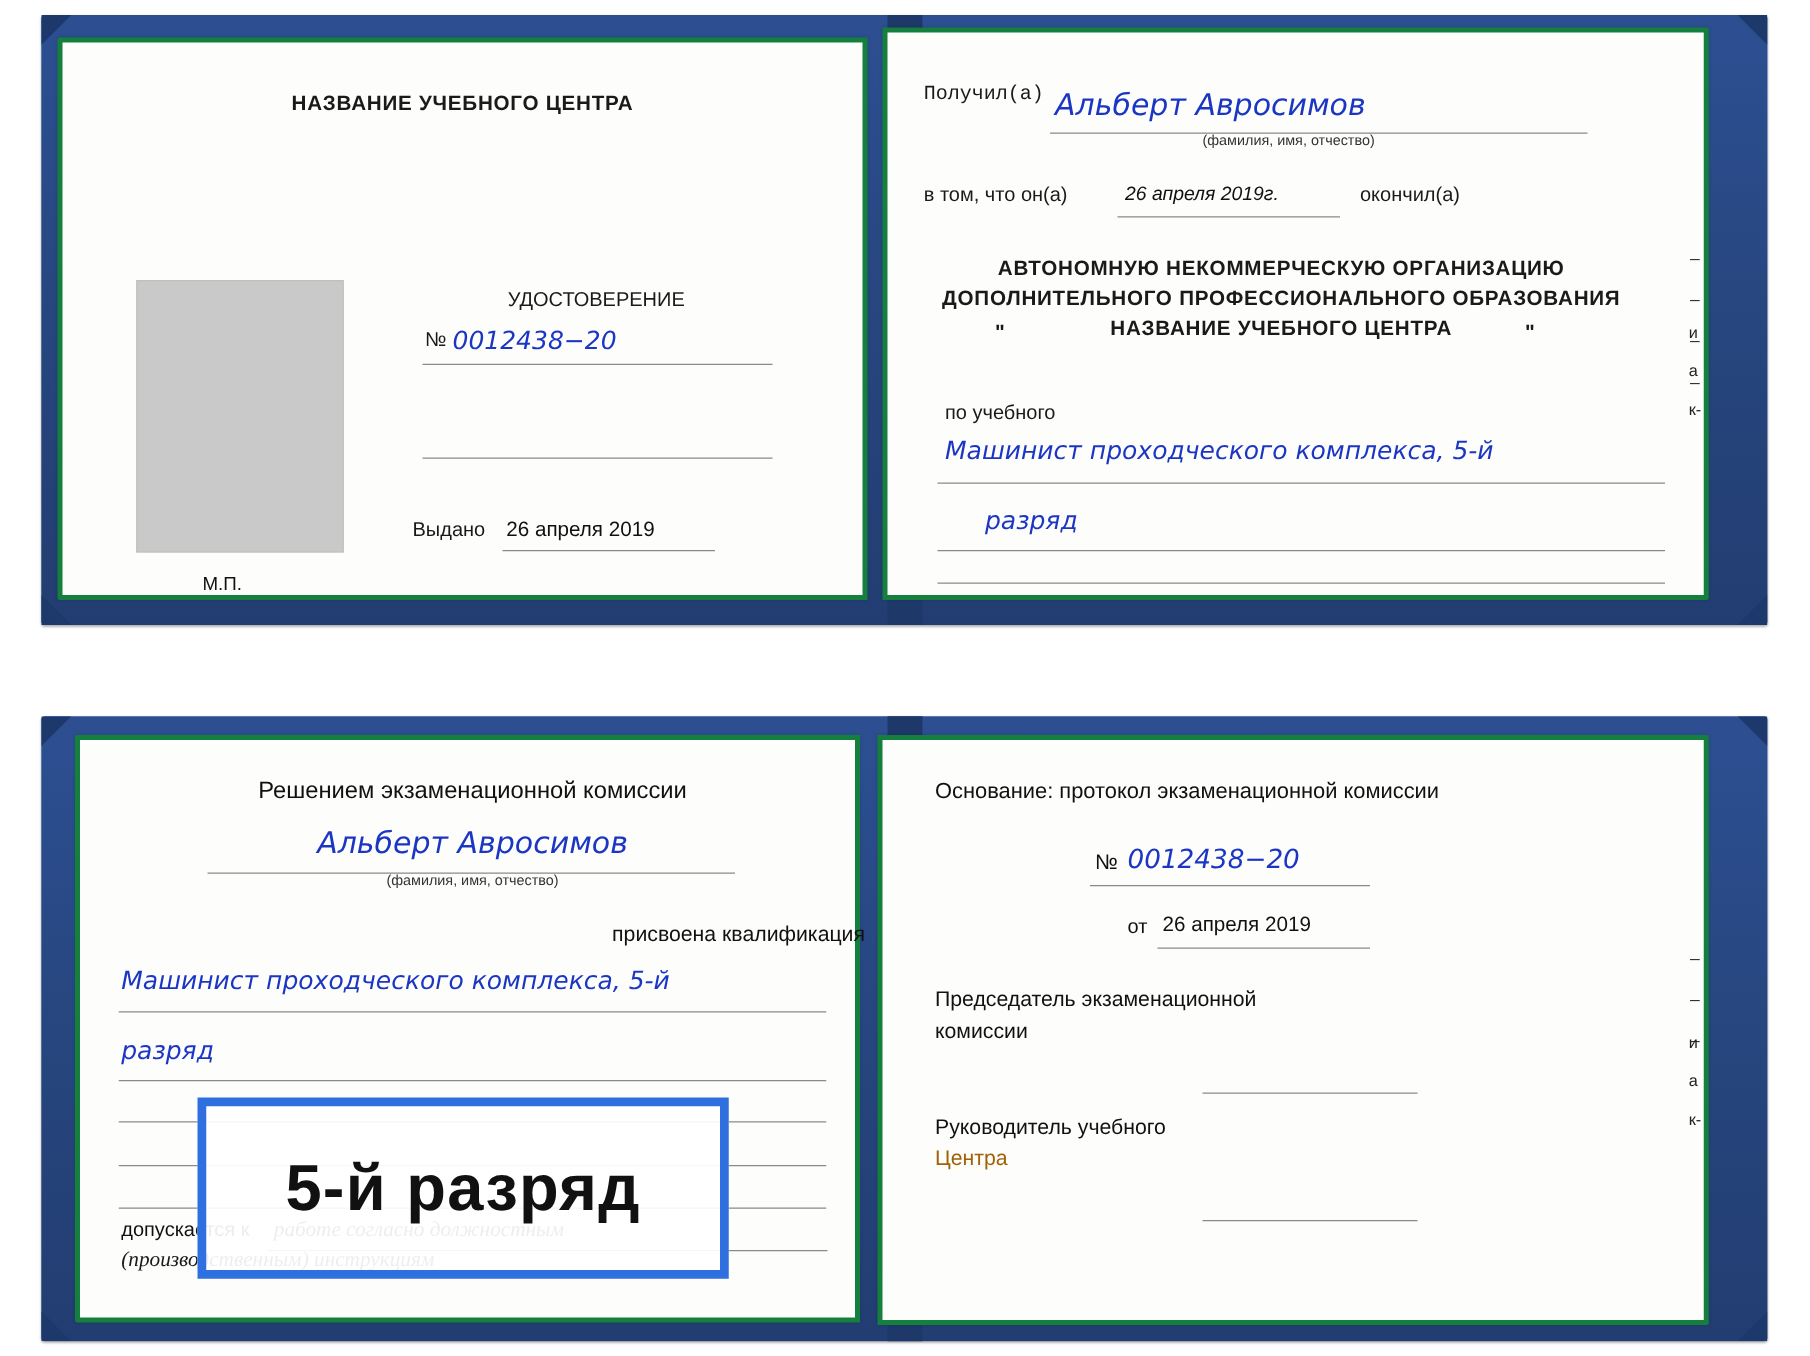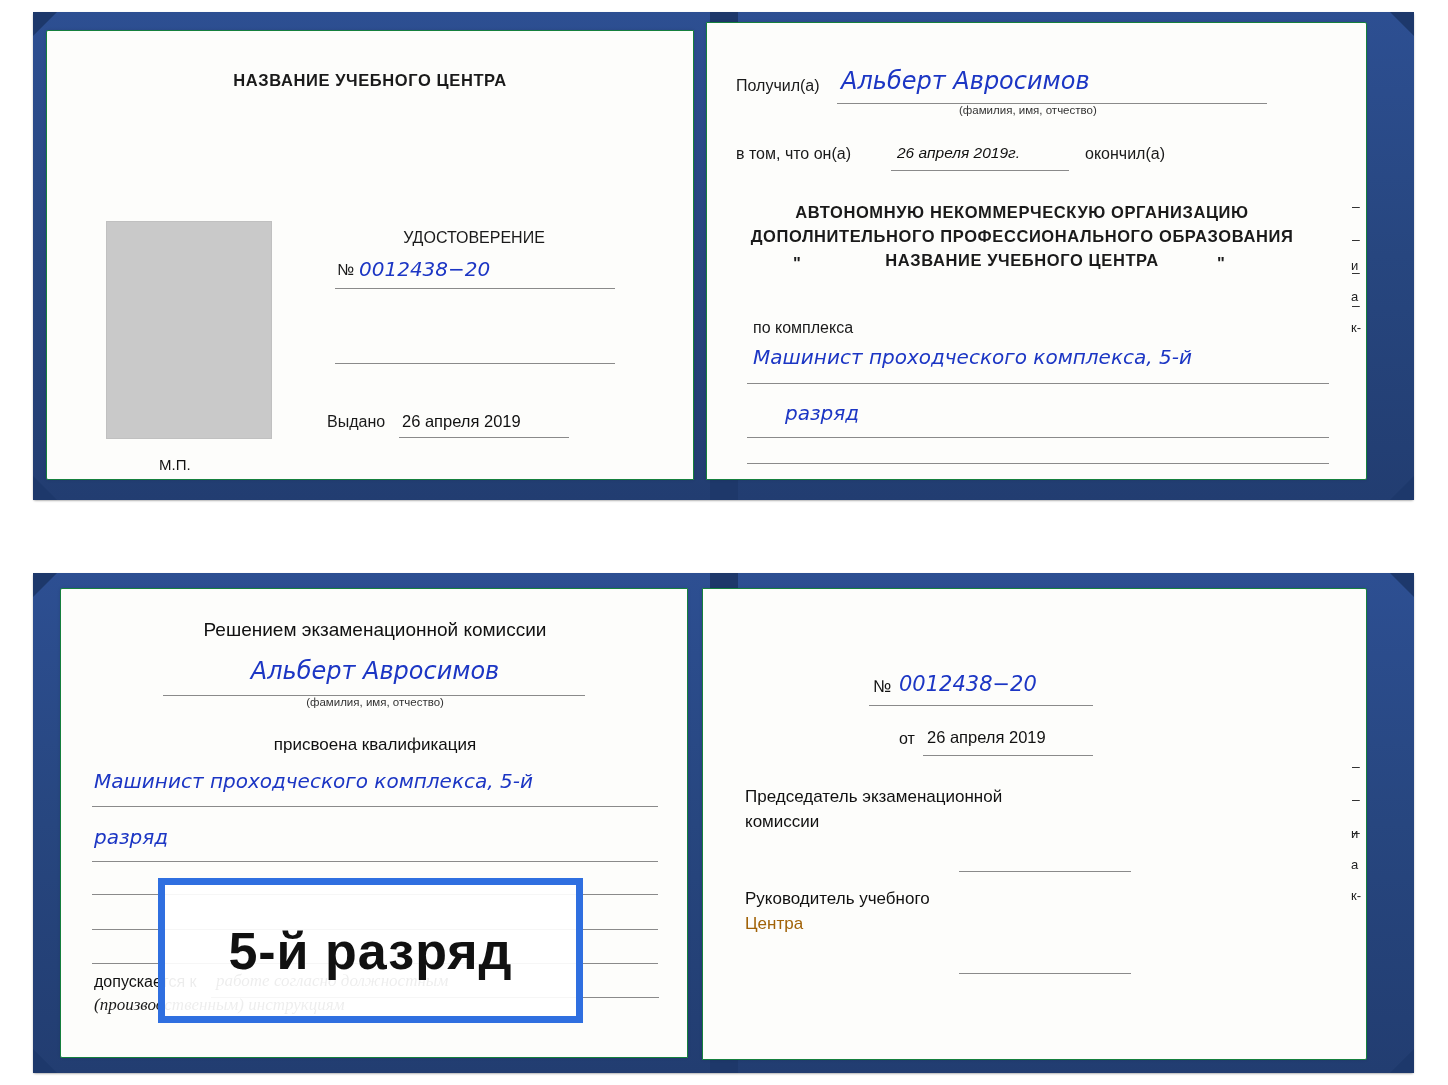--- a/index.html
+++ b/index.html
@@ -50,21 +50,21 @@
   }
   .fold.tl { left: 0; top: 0; clip-path: polygon(0 0,100% 0,0 100%); }
   .fold.tr { right: 0; top: 0; clip-path: polygon(100% 0,100% 100%,0 0); }
   .fold.bl { left: 0; bottom: 0; clip-path: polygon(0 100%,100% 100%,0 0); }
   .fold.br { right: 0; bottom: 0; clip-path: polygon(100% 100%,0 100%,100% 0); }
 
   
   .sheet {
     position: absolute;
     background: #fdfdfb;
-    border: 1px solid #15803d;
+    border: 4px solid #15803d;
     box-shadow: 0 0 3px rgba(0,0,0,.12);
   }
   
   .sheet-t-left  { left: 46px;  top: 30px;  width: 648px;  height: 450px; border-radius: 2px 0 0 2px;}
   .sheet-t-right { left: 706px; top: 22px;  width: 661px;  height: 458px; border-radius: 0 2px 2px 0;}
   
   .sheet-b-left  { left: 60px;  top: 588px; width: 628px;  height: 470px; border-radius: 2px 0 0 2px;}
   .sheet-b-right { left: 702px; top: 588px; width: 665px;  height: 472px; border-radius: 0 2px 2px 0;}
 
   .caption {
@@ -170,37 +170,37 @@
     <div class="rule" style="left:288px; top:332px; width:280px;"></div>
 
     <div style="position:absolute; left:280px; top:382px;" class="t-lb">Выдано</div>
     <div style="position:absolute; left:355px; top:381px; font-size:16.5px; color:#111;">26 апреля 2019</div>
     <div class="rule" style="left:352px; top:406px; width:170px;"></div>
 
     <div style="position:absolute; left:112px; top:425px; font-size:15px; color:#111;">М.П.</div>
   </div>
 
   <div class="sheet sheet-t-right">
-    <div style="position:absolute; left:29px; top:54px;" class="t-lb">Получил(а)</div>
+    <div style="position:absolute; left:29px; top:40px;font-family:Liberation Mono, monospace;" class="t-lb">Получил(а)</div>
     <div style="position:absolute; left:134px; top:44px; font-size:24px;" class="hand">Альберт Авросимов</div>
     <div class="rule" style="left:130px; top:80px; width:430px;"></div>
     <div style="position:absolute; left:252px; top:81px;" class="t-sm">(фамилия, имя, отчество)</div>
 
     <div style="position:absolute; left:29px; top:122px;" class="t-lb">в том, что он(а)</div>
     <div style="position:absolute; left:190px; top:121px; font-size:15.5px; font-style:italic; color:#111;">26 апреля 2019г.</div>
     <div class="rule" style="left:184px; top:147px; width:178px;"></div>
     <div style="position:absolute; left:378px; top:122px;" class="t-lb">окончил(а)</div>
 
     <div style="position:absolute; left:0; top:204px; width:630px; text-align:center;" class="t-hd">ДОПОЛНИТЕЛЬНОГО ПРОФЕССИОНАЛЬНОГО ОБРАЗОВАНИЯ</div>
     <div style="position:absolute; left:0; top:180px; width:630px; text-align:center;" class="t-hd">АВТОНОМНУЮ НЕКОММЕРЧЕСКУЮ ОРГАНИЗАЦИЮ</div>
     <div style="position:absolute; left:86px; top:231px;" class="t-hd">"</div>
     <div style="position:absolute; left:0; top:228px; width:630px; text-align:center;" class="t-hd">НАЗВАНИЕ УЧЕБНОГО ЦЕНТРА</div>
     <div style="position:absolute; left:510px; top:231px;" class="t-hd">"</div>
 
-    <div style="position:absolute; left:46px; top:296px;" class="t-lb">по комплекса</div>
+    <div style="position:absolute; left:46px; top:296px;" class="t-lb">по учебного</div>
 
     <div style="position:absolute; left:46px; top:322px; font-size:20px;" class="hand">Машинист проходческого комплекса, 5-й</div>
     <div class="rule" style="left:40px; top:360px; width:582px;"></div>
 
     <div style="position:absolute; left:78px; top:378px; font-size:20px;" class="hand">разряд</div>
     <div class="rule" style="left:40px; top:414px; width:582px;"></div>
     <div class="rule" style="left:40px; top:440px; width:582px;"></div>
   </div>
 
   <div class="edge-dash" style="left:1352px; top:190px;">–<br>–<br>–<br>–</div>
@@ -216,21 +216,21 @@
     <div class="fold br"></div>
   </div>
 
   <div class="sheet sheet-b-left">
     <div style="position:absolute; left:0; top:30px; width:628px; text-align:center; font-size:19px; color:#111;">Решением экзаменационной комиссии</div>
 
     <div style="position:absolute; left:0; top:68px; width:628px; text-align:center; font-size:24px;" class="hand">Альберт Авросимов</div>
     <div class="rule" style="left:102px; top:106px; width:422px;"></div>
     <div style="position:absolute; left:0; top:107px; width:628px; text-align:center;" class="t-sm">(фамилия, имя, отчество)</div>
 
-    <div style="position:absolute; left:0; top:146px; width:628px; text-align:center; font-size:17px; color:#111;">присвоена квалификация</div>
+    <div style="position:absolute; left:0; top:146px; width:628px; text-align:right; font-size:17px; color:#111;">присвоена квалификация</div>
 
     <div style="position:absolute; left:33px; top:180px; font-size:20px;" class="hand">Машинист проходческого комплекса, 5-й</div>
     <div class="rule" style="left:31px; top:217px; width:566px;"></div>
 
     <div style="position:absolute; left:33px; top:236px; font-size:20px;" class="hand">разряд</div>
     <div class="rule" style="left:31px; top:272px; width:566px;"></div>
     <div class="rule" style="left:31px; top:305px; width:566px;"></div>
     <div class="rule" style="left:31px; top:340px; width:566px;"></div>
     <div class="rule" style="left:31px; top:374px; width:566px;"></div>
 
@@ -238,20 +238,21 @@
     <div style="position:absolute; left:155px; top:382px; font-size:17px;" class="hand-dark">работе согласно должностным</div>
     <div class="rule" style="left:150px; top:408px; width:448px;"></div>
     <div style="position:absolute; left:33px; top:406px; font-size:17px;" class="hand-dark">(производственным) инструкциям</div>
   </div>
 
   <div class="highlight-box">
     <span>5-й разряд</span>
   </div>
 
   <div class="sheet sheet-b-right">
+    <div style="position:absolute; left:42px; top:30px; font-size:17.5px; color:#111;">Основание:  протокол  экзаменационной  комиссии</div>
 
     <div style="position:absolute; left:170px; top:88px; font-size:17px; color:#111;">№</div>
     <div style="position:absolute; left:196px; top:83px; font-size:21px;" class="hand">0012438−20</div>
     <div class="rule" style="left:166px; top:116px; width:224px;"></div>
 
     <div style="position:absolute; left:196px; top:141px; font-size:16px; color:#111;">от</div>
     <div style="position:absolute; left:224px; top:139px; font-size:16.5px; color:#111;">26 апреля 2019</div>
     <div class="rule" style="left:220px; top:166px; width:170px;"></div>
 
     <div style="position:absolute; left:42px; top:198px; font-size:17px; color:#111;">Председатель экзаменационной</div>

